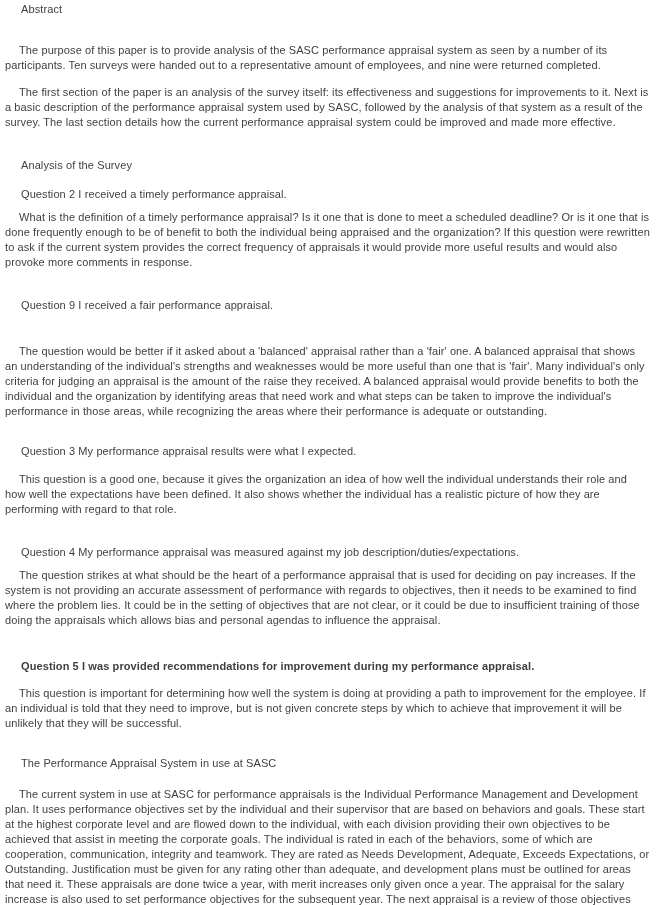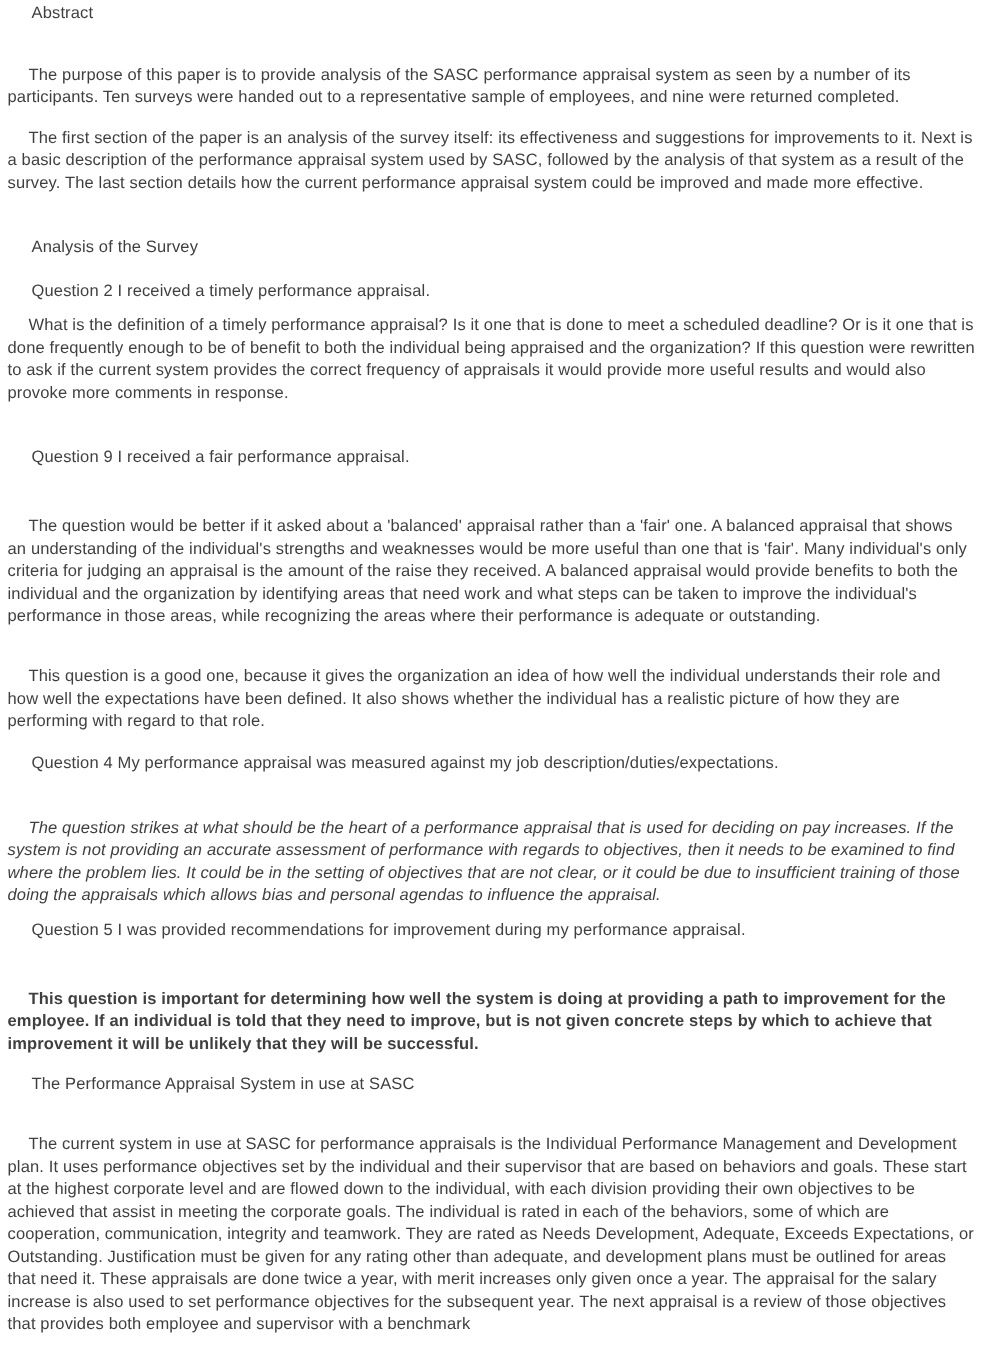--- a/index.html
+++ b/index.html
@@ -36,39 +36,40 @@
   .blk:nth-child(1)  { margin-top: 0;    }  
   .blk:nth-child(2)  { margin-top: 26px; }
   .blk:nth-child(3)  { margin-top: 12px; }
   .blk:nth-child(4)  { margin-top: 28px; }  
   .blk:nth-child(5)  { margin-top: 14px; }  
   .blk:nth-child(6)  { margin-top: 8px;  }
   .blk:nth-child(7)  { margin-top: 28px; }  
   .blk:nth-child(8)  { margin-top: 31px; }
   .blk:nth-child(9)  { margin-top: 25px; }  
   .blk:nth-child(10) { margin-top: 13px; }
-  .blk:nth-child(11) { margin-top: 28px; font-style: italic; }  
+  .blk:nth-child(11) { margin-top: 28px; }  
   .blk:nth-child(12) { margin-top: 8px;  }
   .blk:nth-child(13) { margin-top: 31px; font-weight: bold; }  
   .blk:nth-child(14) { margin-top: 12px; }
   .blk:nth-child(15) { margin-top: 25px; }  
   .blk:nth-child(16) { margin-top: 16px; }
 </style>
 </head>
 <body>
 
 <div class="page">
   <p class="blk heading">Abstract</p>
-  <p class="blk paragraph">The purpose of this paper is to provide analysis of the SASC performance appraisal system as seen by a number of its participants. Ten surveys were handed out to a representative sample of employees, and nine were returned completed.</p>
+  <p class="blk paragraph">The purpose of this paper is to provide analysis of the SASC performance appraisal system as seen by a number of its participants. Ten surveys were handed out to a representative amount of employees, and nine were returned completed.</p>
   <p class="blk paragraph">The first section of the paper is an analysis of the survey itself: its effectiveness and suggestions for improvements to it. Next is a basic description of the performance appraisal system used by SASC, followed by the analysis of that system as a result of the survey. The last section details how the current performance appraisal system could be improved and made more effective.</p>
   <p class="blk heading">Analysis of the Survey</p>
   <p class="blk heading">Question 2 I received a timely performance appraisal.</p>
   <p class="blk paragraph">What is the definition of a timely performance appraisal? Is it one that is done to meet a scheduled deadline? Or is it one that is done frequently enough to be of benefit to both the individual being appraised and the organization? If this question were rewritten to ask if the current system provides the correct frequency of appraisals it would provide more useful results and would also provoke more comments in response.</p>
   <p class="blk heading">Question 9 I received a fair performance appraisal.</p>
   <p class="blk paragraph">The question would be better if it asked about a 'balanced' appraisal rather than a 'fair' one. A balanced appraisal that shows an understanding of the individual's strengths and weaknesses would be more useful than one that is 'fair'. Many individual's only criteria for judging an appraisal is the amount of the raise they received. A balanced appraisal would provide benefits to both the individual and the organization by identifying areas that need work and what steps can be taken to improve the individual's performance in those areas, while recognizing the areas where their performance is adequate or outstanding.</p>
+  <p class="blk heading">Question 3 My performance appraisal results were what I expected.</p>
   <p class="blk paragraph">This question is a good one, because it gives the organization an idea of how well the individual understands their role and how well the expectations have been defined. It also shows whether the individual has a realistic picture of how they are performing with regard to that role.</p>
   <p class="blk heading">Question 4 My performance appraisal was measured against my job description/duties/expectations.</p>
   <p class="blk paragraph">The question strikes at what should be the heart of a performance appraisal that is used for deciding on pay increases. If the system is not providing an accurate assessment of performance with regards to objectives, then it needs to be examined to find where the problem lies. It could be in the setting of objectives that are not clear, or it could be due to insufficient training of those doing the appraisals which allows bias and personal agendas to influence the appraisal.</p>
   <p class="blk heading">Question 5 I was provided recommendations for improvement during my performance appraisal.</p>
   <p class="blk paragraph">This question is important for determining how well the system is doing at providing a path to improvement for the employee. If an individual is told that they need to improve, but is not given concrete steps by which to achieve that improvement it will be unlikely that they will be successful.</p>
   <p class="blk heading">The Performance Appraisal System in use at SASC</p>
   <p class="blk paragraph">The current system in use at SASC for performance appraisals is the Individual Performance Management and Development plan. It uses performance objectives set by the individual and their supervisor that are based on behaviors and goals. These start at the highest corporate level and are flowed down to the individual, with each division providing their own objectives to be achieved that assist in meeting the corporate goals. The individual is rated in each of the behaviors, some of which are cooperation, communication, integrity and teamwork. They are rated as Needs Development, Adequate, Exceeds Expectations, or Outstanding. Justification must be given for any rating other than adequate, and development plans must be outlined for areas that need it. These appraisals are done twice a year, with merit increases only given once a year. The appraisal for the salary increase is also used to set performance objectives for the subsequent year. The next appraisal is a review of those objectives that provides both employee and supervisor with a benchmark</p>
 </div>
 
 </body></html>

